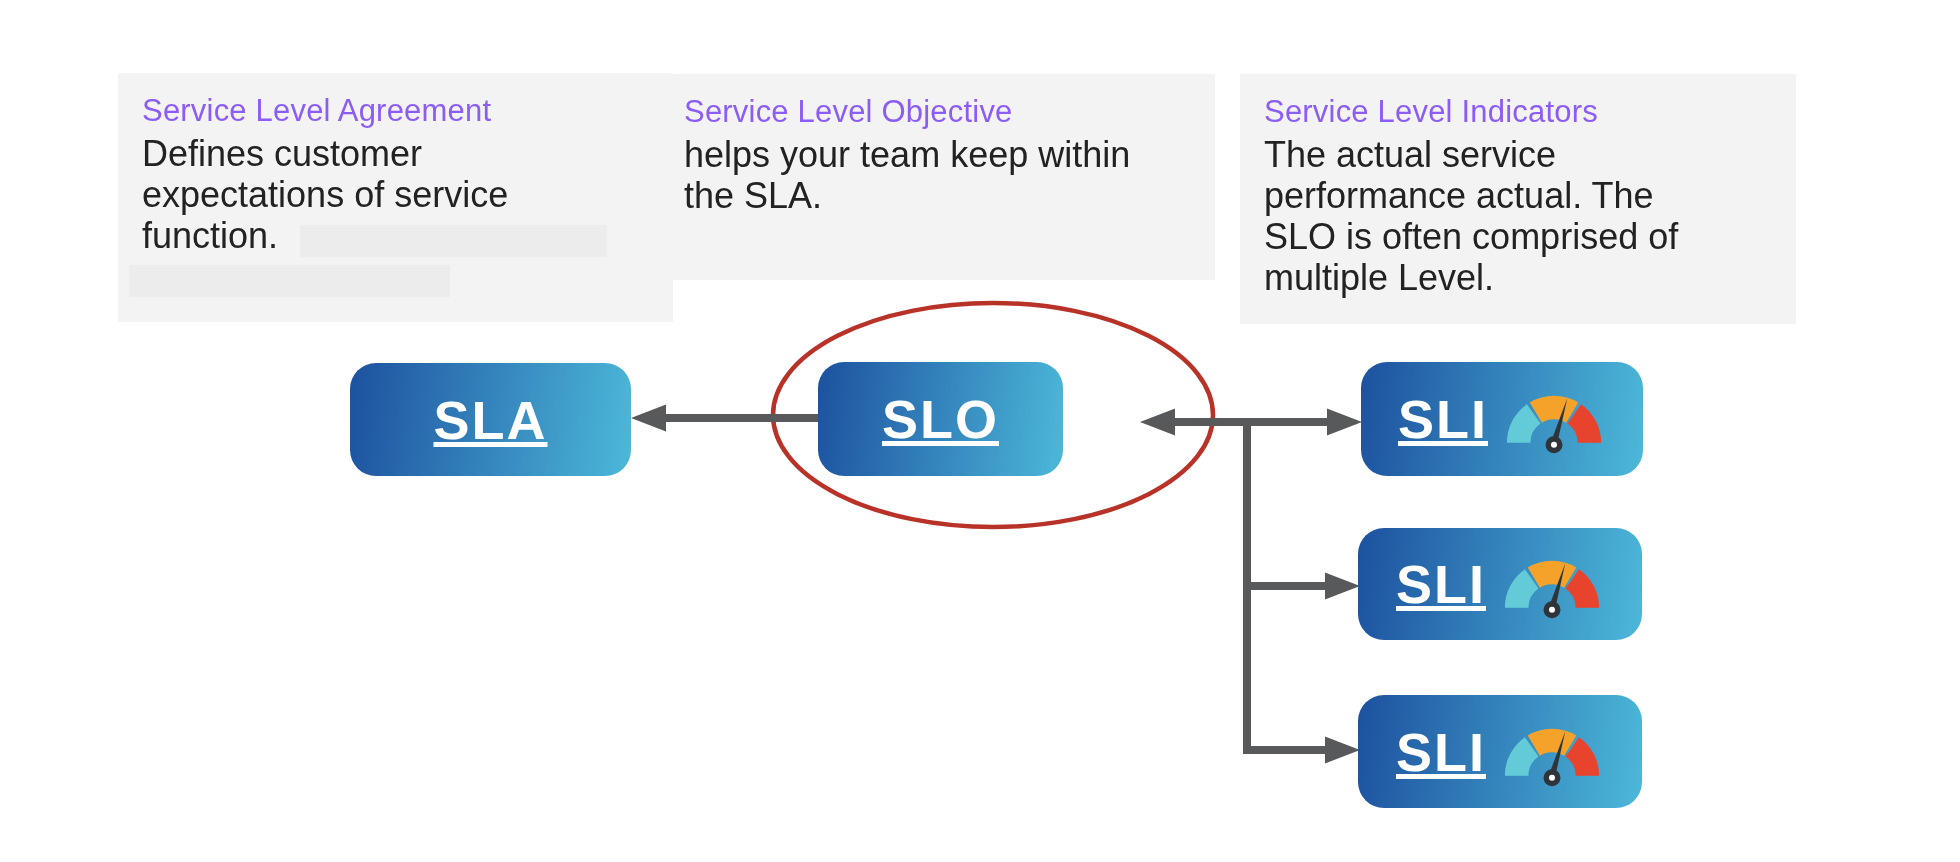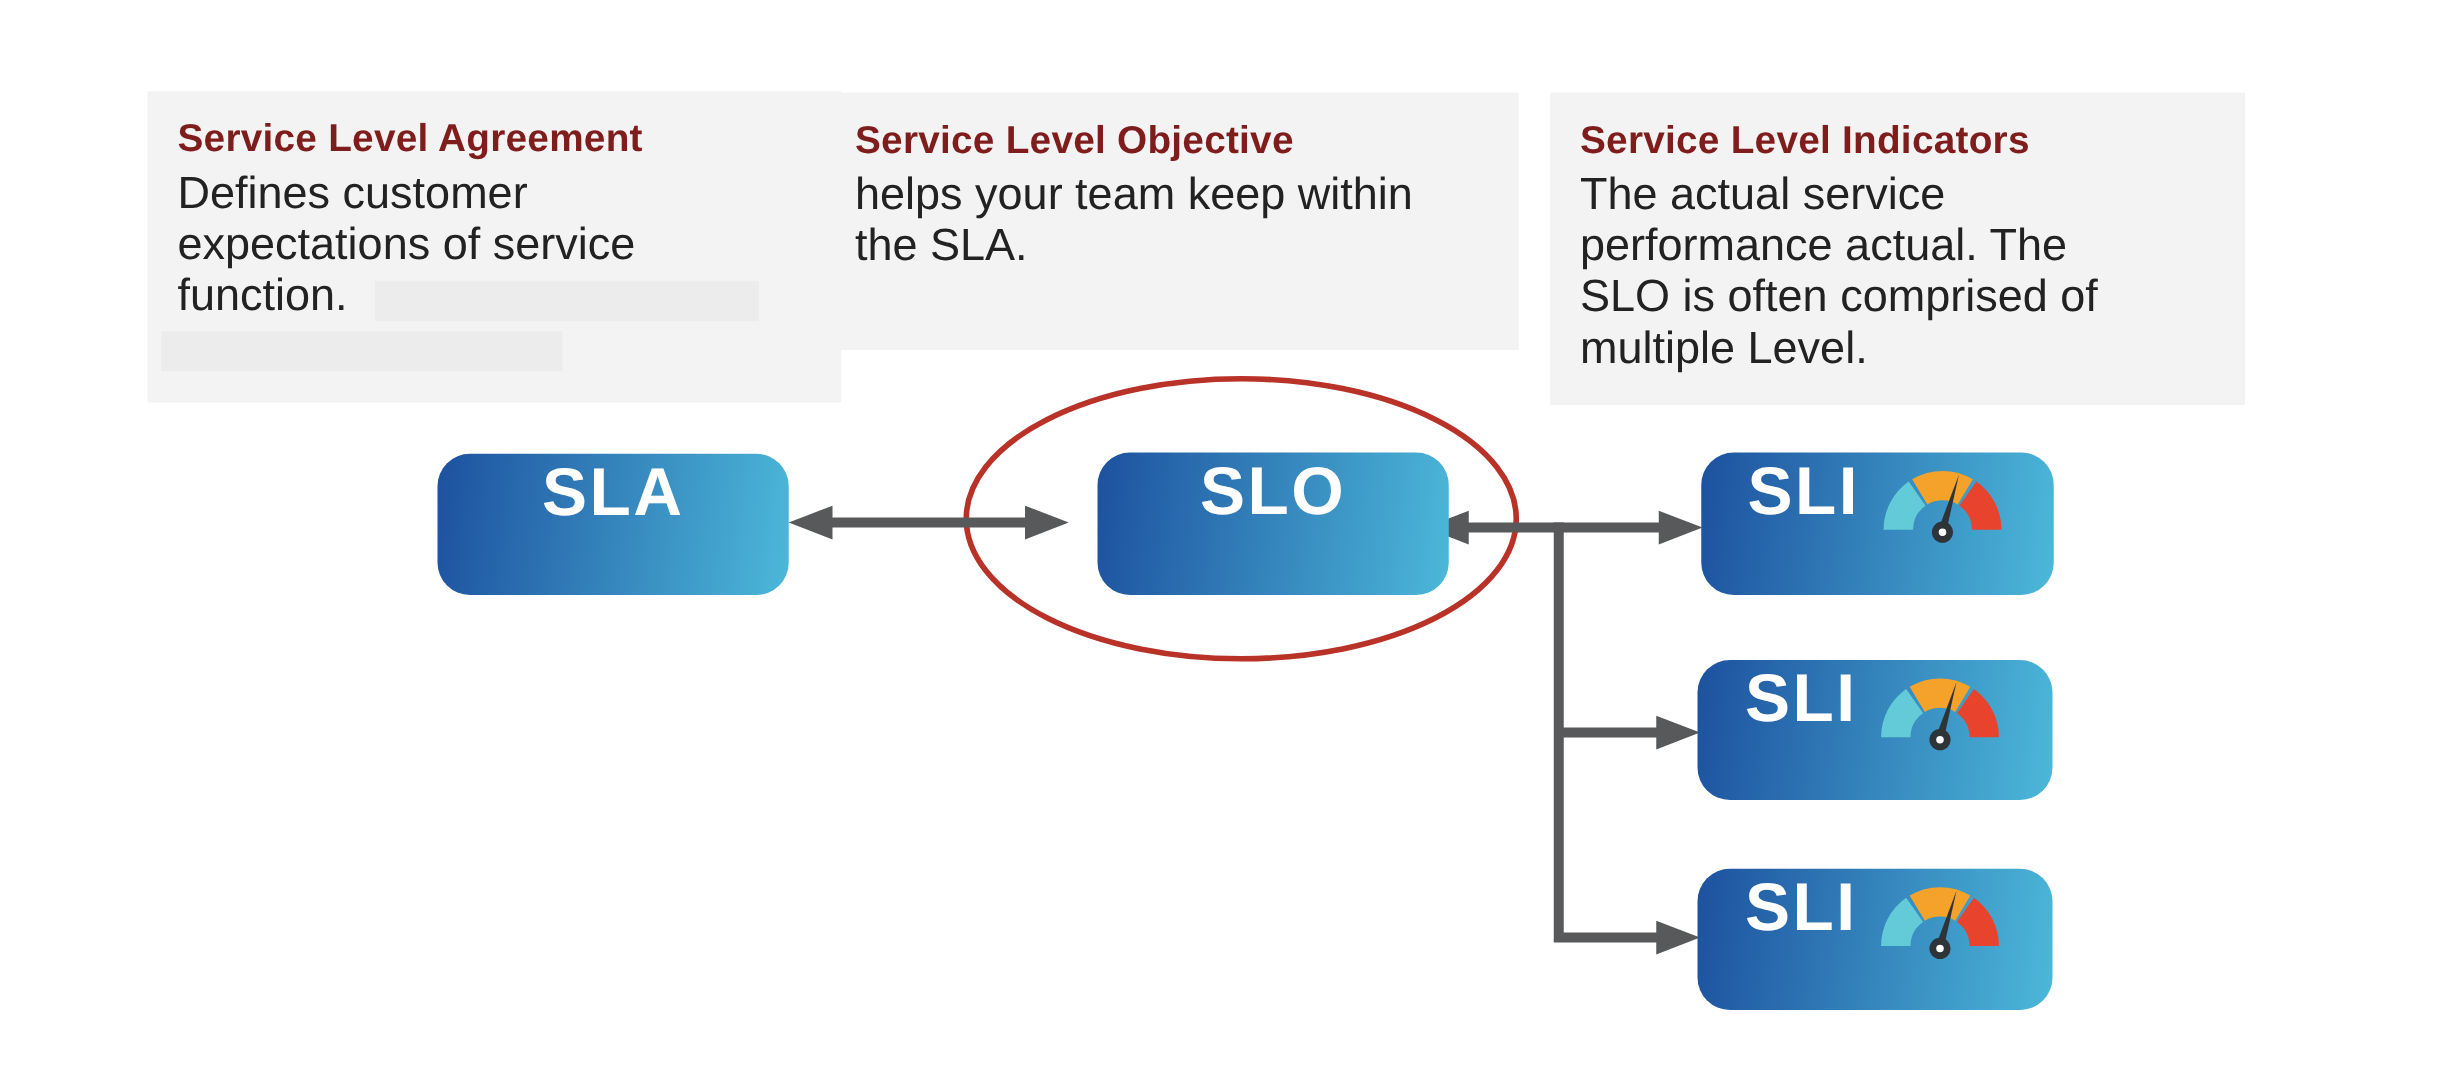--- a/index.html
+++ b/index.html
@@ -12,43 +12,45 @@
   }
   .desc-card{
     position:absolute;
     background:var(--card-bg,#f3f3f3);
     padding:16px 24px;
     box-sizing:border-box;
     color:var(--text,#1d1d1d);
   }
   .desc-title{
     font-size:31px;
-    font-weight:bold;
+    font-weight:normal;
     line-height:44px;
-    color:#7f1d1d;
+    color:#8b5cf6;
     letter-spacing:.2px;
     white-space:nowrap;
   }
   .desc-line{
     font-size:36px;
     line-height:41px;
     color:#222;
     white-space:nowrap;
   }
   .redact{
     position:absolute;
     background:var(--redact-bg,#ececec);
   }
   .node{
     position:absolute;
     display:flex;
+    align-items:center;
     justify-content:center;
     background:linear-gradient(97deg,var(--node-grad-a,#1d519f) 0%,var(--node-grad-b,#4cb8d9) 100%);
     border-radius:26px;
     color:var(--node-text,#ffffff);
+    text-decoration:underline;
   }
   .node-label{
     font-size:54px;
     font-weight:bold;
     letter-spacing:2px;
     color:var(--node-text,#ffffff);
   }
   .node.sli{gap:14px;}
   .gauge{width:104px;height:66px;margin-top:10px;}
   .connectors{
@@ -101,21 +103,21 @@
     <polygon points="1360,750 1325,736.5 1325,763.5" fill="#58595b"></polygon>
 
     <line x1="1247" y1="586" x2="1330" y2="586" stroke-width="8" stroke="#58595b"></line>
     <polygon points="1360,586 1325,572.5 1325,599.5" fill="#58595b"></polygon>
   </svg>
 
   <div class="node" style="left:350px;top:363px;width:281px;height:113px;">
     <span class="node-label">SLA</span>
   </div>
 
-  <div class="node" style="left:878px;top:362px;width:281px;height:114px;">
+  <div class="node" style="left:818px;top:362px;width:245px;height:114px;">
     <span class="node-label">SLO</span>
   </div>
 
   <div class="node sli" style="left:1361px;top:362px;width:282px;height:114px;">
     <span class="node-label">SLI</span>
     <svg class="gauge" viewBox="-55 -55 110 70">
       <path d="M -50 0 A 50 50 0 0 1 -28.68 -40.96 L -14.34 -20.48 A 25 25 0 0 0 -25 0 Z" fill="#63cbd8"></path>
       <path d="M -25.75 -42.86 A 50 50 0 0 1 25.75 -42.86 L 12.88 -21.43 A 25 25 0 0 0 -12.88 -21.43 Z" fill="#f5a22b"></path>
       <path d="M 28.68 -40.96 A 50 50 0 0 1 50 0 L 25 0 A 25 25 0 0 0 14.34 -20.48 Z" fill="#e8432d"></path>
       <polygon points="14,-47 3.3,1 -3.3,-1" fill="#2f3439"></polygon>

